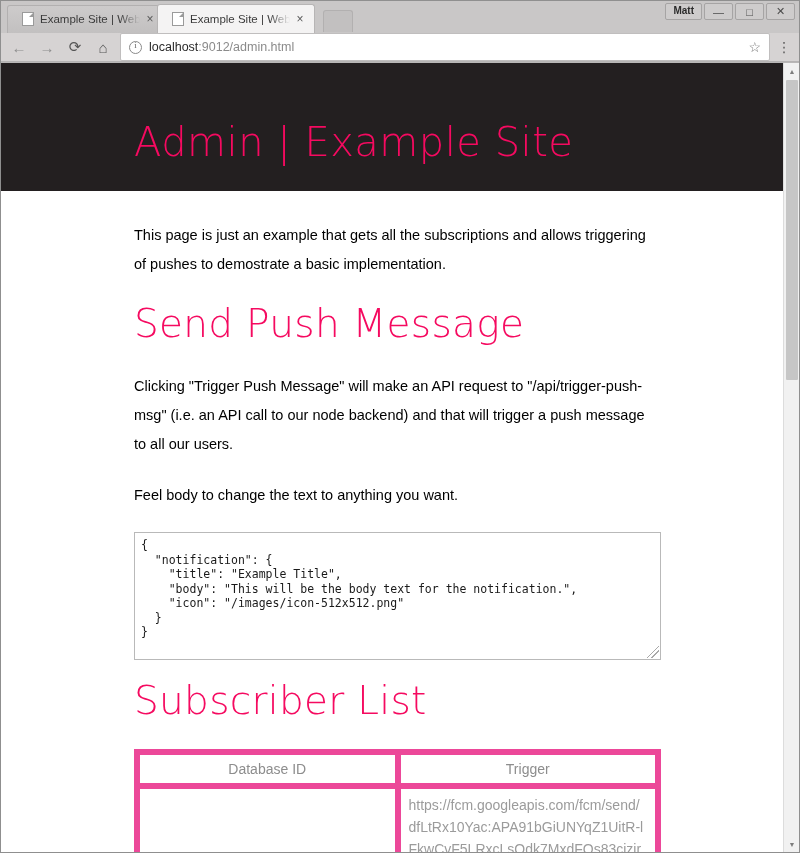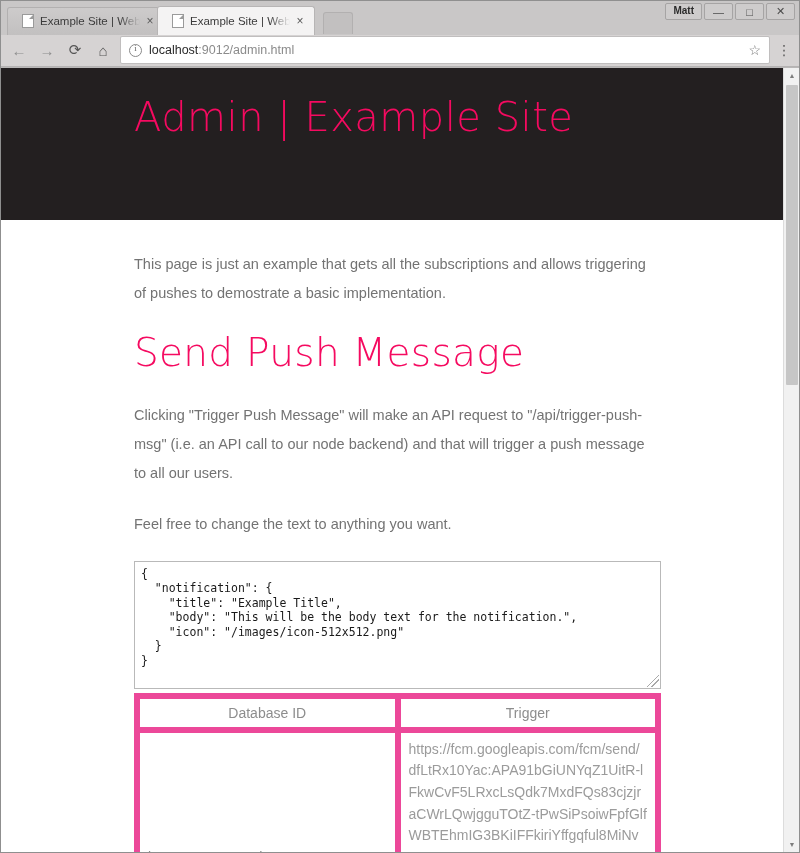--- a/index.html
+++ b/index.html
@@ -225,38 +225,38 @@
     width: 12px;
     top: 17px;
     height: 300px;
     background: #c6c6c6;
     border-radius: 1px;
   }
 
   
   .site-header {
     background: #231f20;
-    height: 152px;
-    display: flex;
-    align-items: flex-start;
+    height: 128px;
+    display: flex;
+    align-items: flex-end;
     padding-left: 133px;
   }
   .site-title {
     color: #f50a60;
     font-size: 40px;
     font-weight: 300;
     letter-spacing: 0.5px;
     font-family: "DejaVu Sans", sans-serif;
   }
 
   .content {
     padding: 30px 133px 0 133px;
   }
   p.body-text {
-    color: #737373;
+    color: #000000;
     font-size: 14.5px;
     line-height: 2.0;
     margin: 0 0 22px 0;
     max-width: 520px;
   }
   h2.section-heading {
     color: #f50a60;
     font-size: 39px;
     font-weight: 300;
     margin: 18px 0 26px 0;
@@ -380,31 +380,32 @@
         <h1 class="site-title">Admin | Example Site</h1>
       </div>
 
       <div class="content">
 
         <p class="body-text">This page is just an example that gets all the subscriptions and allows triggering of pushes to demostrate a basic implementation.</p>
 
         <h2 class="section-heading">Send Push Message</h2>
 
         <p class="body-text">Clicking "Trigger Push Message" will make an API request to "/api/trigger-push-msg" (i.e. an API call to our node backend) and that will trigger a push message to all our users.</p>
-        <p class="body-text">Feel free to change the text to anything you want.</p>
+        <p class="body-text">Feel body to change the text to anything you want.</p>
 
         <div class="textarea-box">{
   "notification": {
     "title": "Example Title",
     "body": "This will be the body text for the notification.",
     "icon": "/images/icon-512x512.png"
   }
 }</div>
 
 
+        <h2 class="section-heading">Subscriber List</h2>
 
         <table class="subscriber-table">
           <thead>
             <tr>
               <th class="dbid">Database ID</th>
               <th>Trigger</th>
             </tr>
           </thead>
           <tbody>
             <tr>

